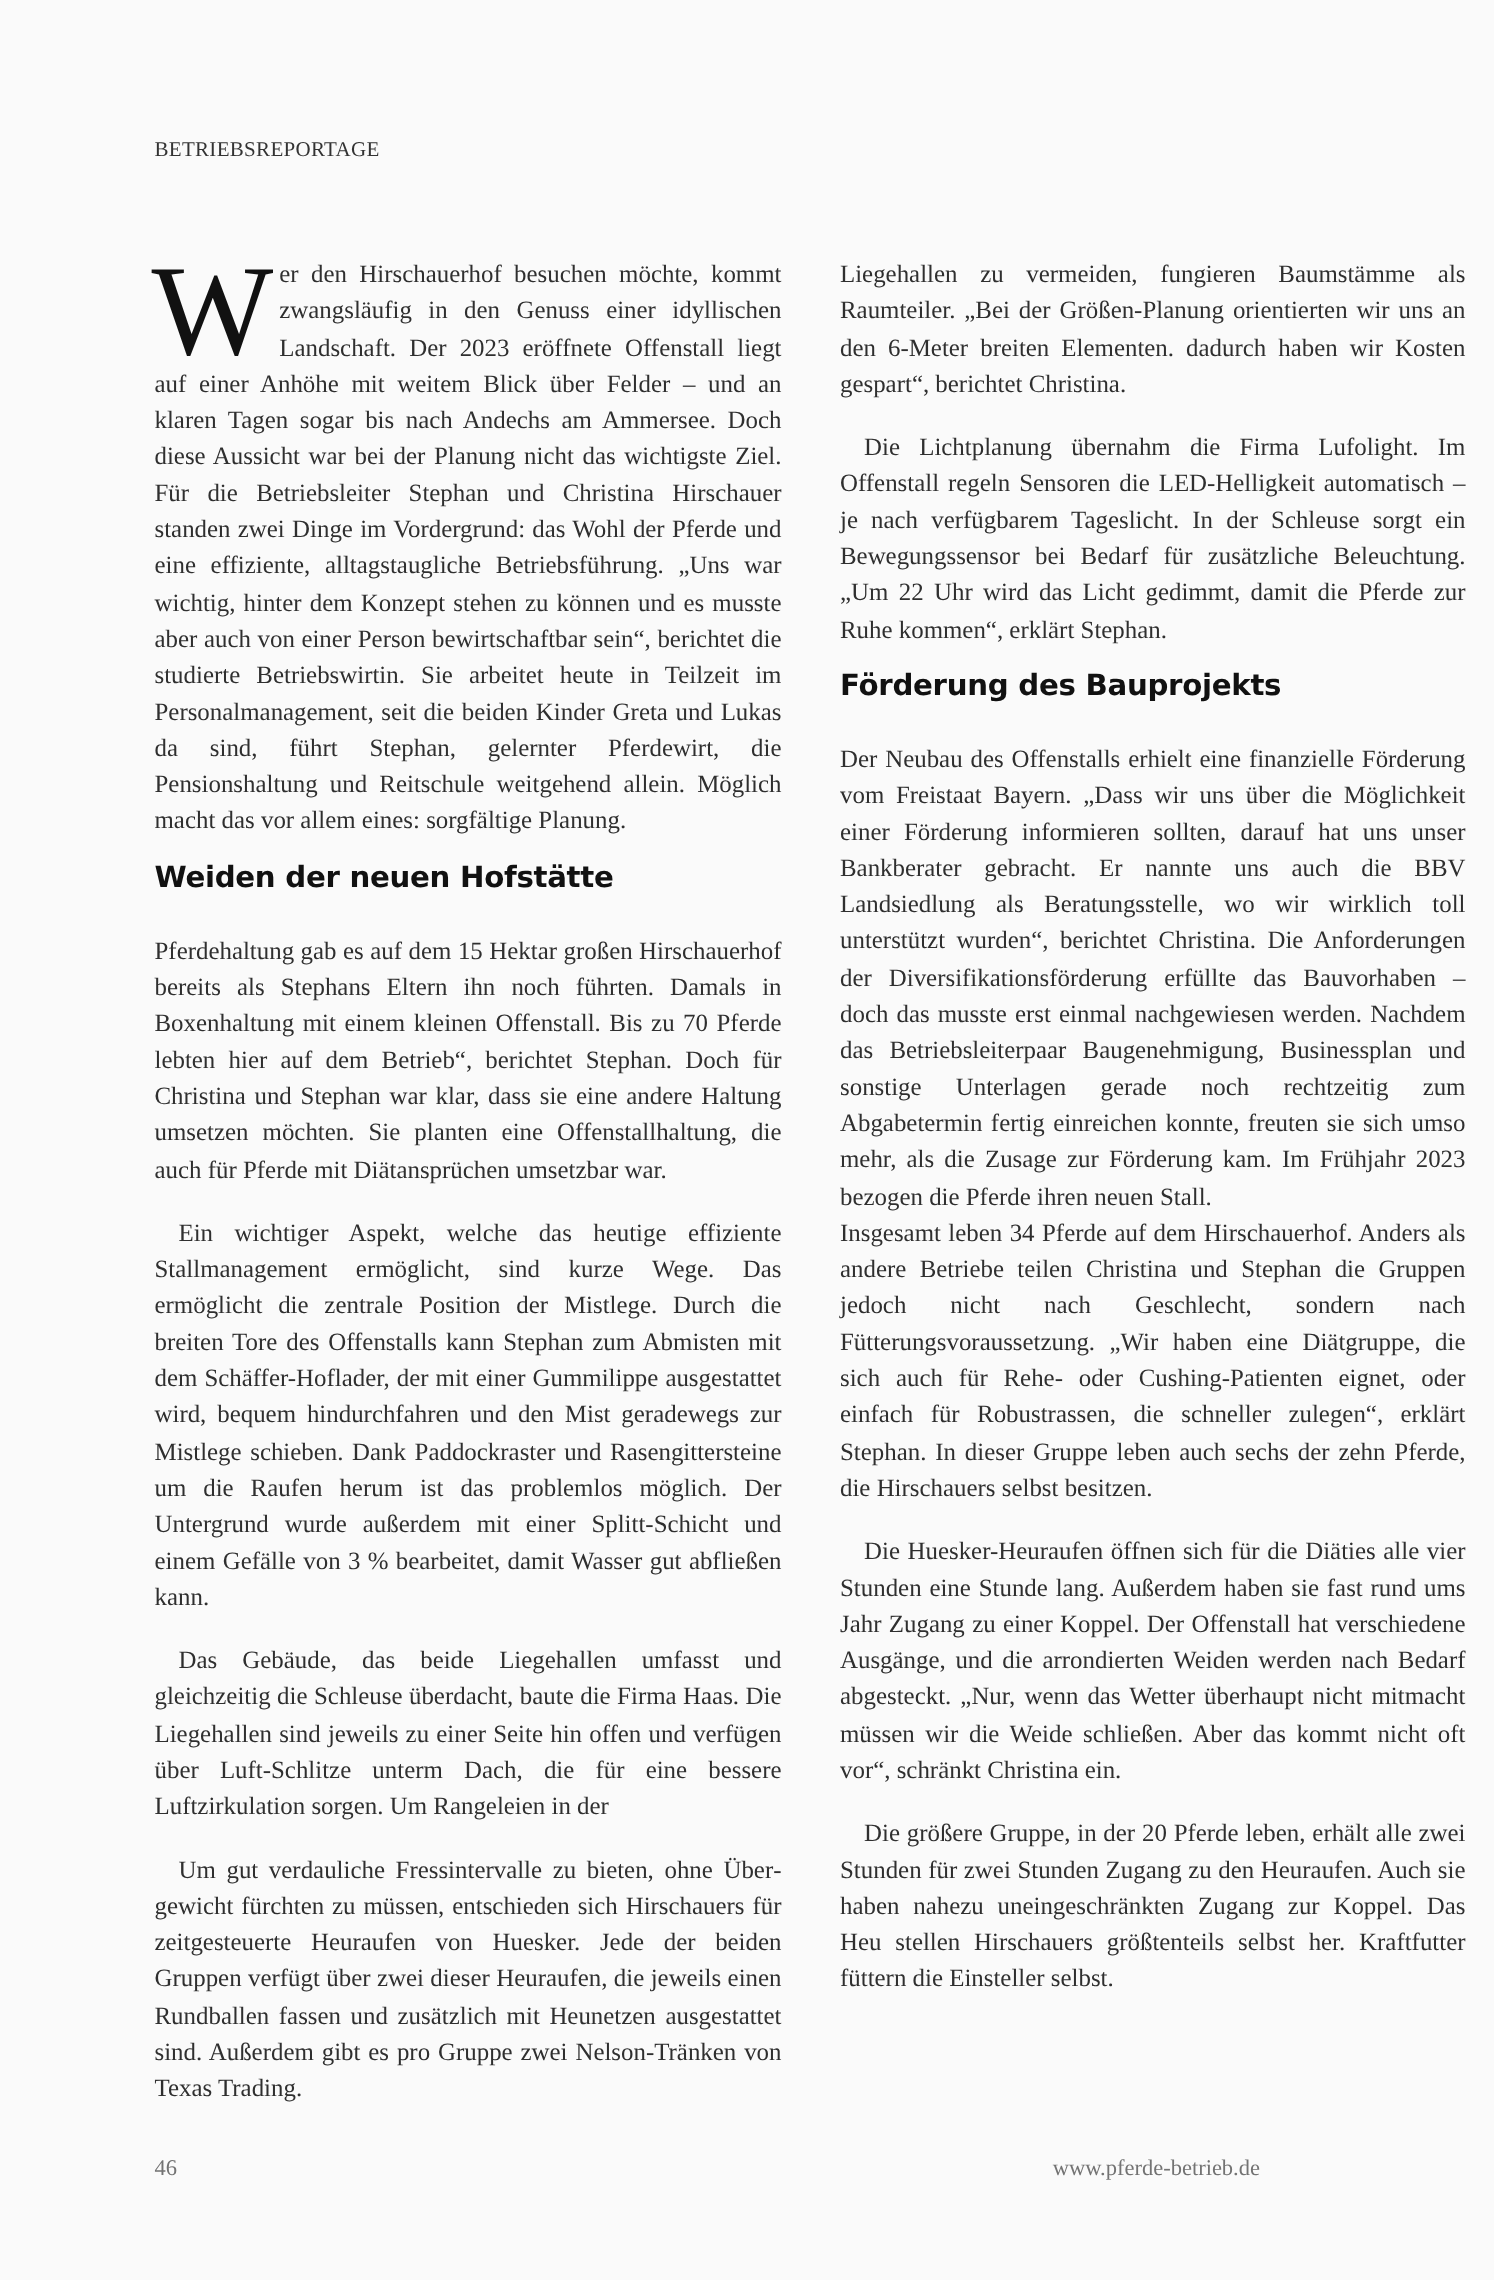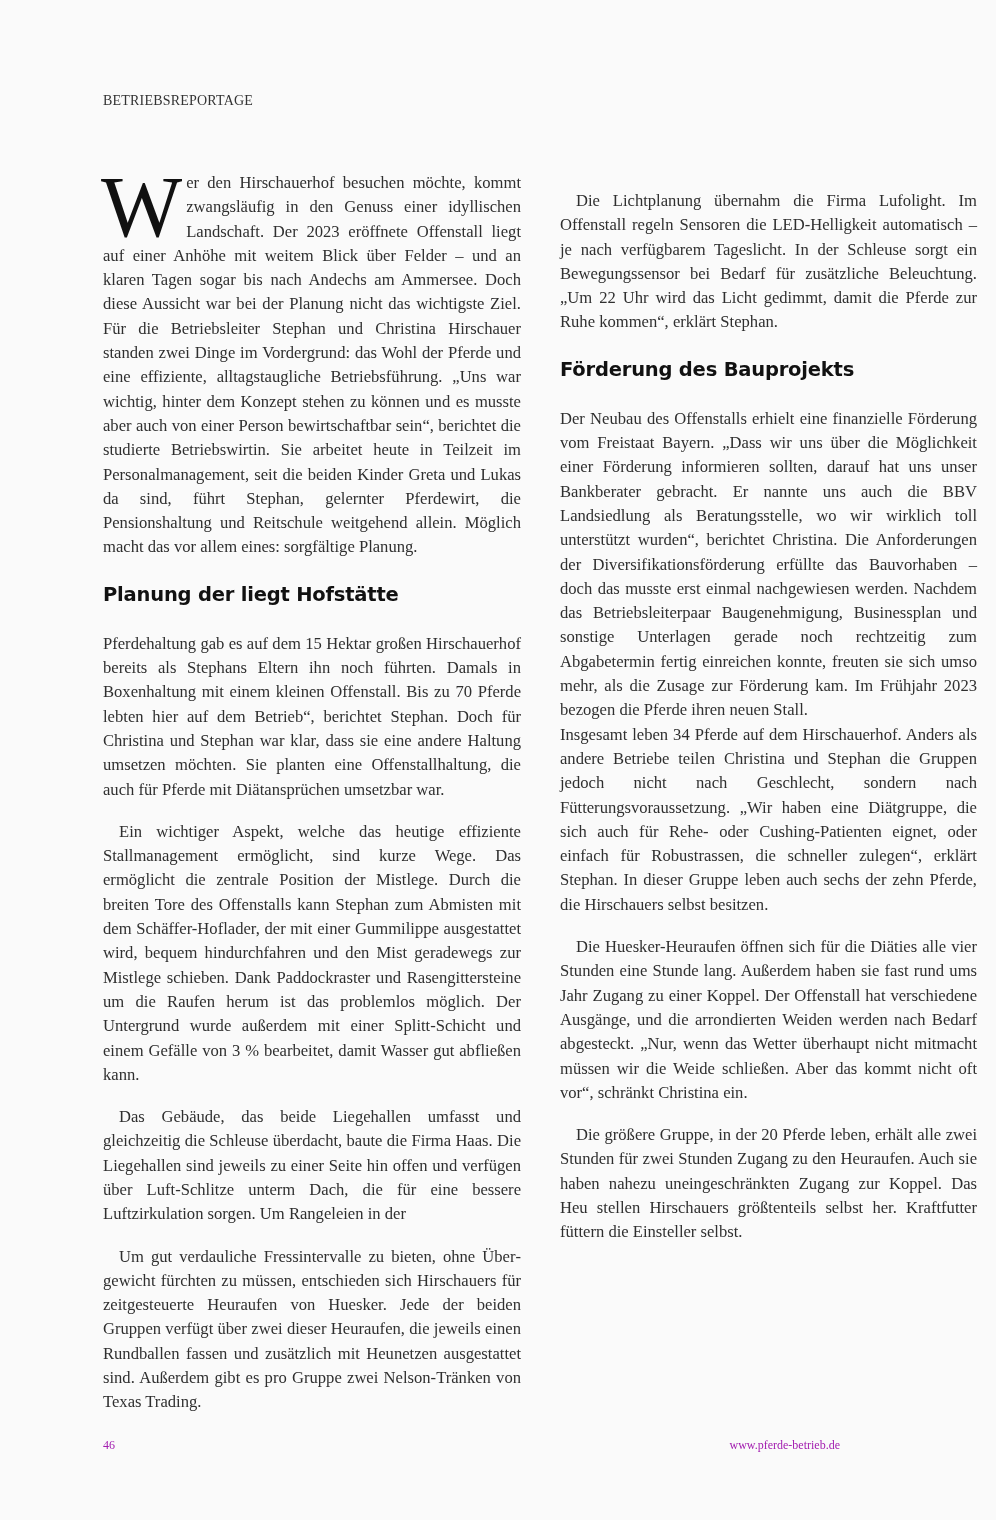--- a/index.html
+++ b/index.html
@@ -56,52 +56,53 @@
 
   h2 {
     font-family: "DejaVu Sans", "Liberation Sans", sans-serif;
     font-weight: bold;
     font-size: 19.5px;
     line-height: 24px;
     color: #111;
     margin: 0;
     letter-spacing: -0.2px;
   }
-  .h-gap-top { margin-top: 23px; }
+  .h-gap-top { margin-top: 13px; }
   .h-gap-bottom { margin-bottom: 25px; }
 
   .folio {
     position: absolute;
     top: 1438px;
     font-family: "Liberation Serif", serif;
-    font-size: 12px;
-    color: #a21caf;
+    font-size: 15px;
+    color: #737373;
   }
   .folio-left { left: 103px; }
   .folio-right { right: 19px; text-align: right; }
 </style>
 </head>
 <body>
 
 <div class="page">
 
   <div class="running-head">BETRIEBSREPORTAGE</div>
 
   <div class="col col-left">
     <p class="dropcap-para"><span class="dropcap">W</span><span>er den Hirschauerhof besuchen möchte, kommt zwangsläufig in den Genuss einer idyllischen Landschaft. Der 2023 eröffnete Offenstall liegt auf einer Anhöhe mit weitem Blick über Felder – und an klaren Tagen sogar bis nach Andechs am Ammersee. Doch diese Aussicht war bei der Planung nicht das wichtigste Ziel. Für die Betriebsleiter Stephan und Christina Hirschauer standen zwei Dinge im Vordergrund: das Wohl der Pferde und eine effiziente, alltagstaugliche Betriebsführung. „Uns war wichtig, hinter dem Konzept stehen zu können und es musste aber auch von einer Person bewirtschaftbar sein“, berichtet die studierte Betriebswirtin. Sie arbeitet heute in Teilzeit im Personalmanagement, seit die beiden Kinder Greta und Lukas da sind, führt Stephan, gelernter Pferdewirt, die Pensionshaltung und Reitschule weitgehend allein. Möglich macht das vor allem eines: sorgfältige Planung.</span></p>
 
-    <h2 class="h-gap-top h-gap-bottom">Planung der liegt Hofstätte</h2>
+    <h2 class="h-gap-top h-gap-bottom">Weiden der neuen Hofstätte</h2>
 
     <p>Pferdehaltung gab es auf dem 15 Hektar großen Hirschauerhof bereits als Stephans Eltern ihn noch führten. Damals in Boxenhaltung mit einem kleinen Offenstall. Bis zu 70 Pferde lebten hier auf dem Betrieb“, berichtet Stephan. Doch für Christina und Stephan war klar, dass sie eine andere Haltung umsetzen möchten. Sie planten eine Offenstallhaltung, die auch für Pferde mit Diätansprüchen umsetzbar war.</p>
     <p class="indent">Ein wichtiger Aspekt, welche das heutige effiziente Stallmanagement ermöglicht, sind kurze Wege. Das ermöglicht die zentrale Position der Mistlege. Durch die breiten Tore des Offenstalls kann Stephan zum Abmisten mit dem Schäffer-Hoflader, der mit einer Gummilippe ausgestattet wird, bequem hindurchfahren und den Mist geradewegs zur Mistlege schieben. Dank Paddockraster und Rasengittersteine um die Raufen herum ist das problemlos möglich. Der Untergrund wurde außerdem mit einer Splitt-Schicht und einem Gefälle von 3 % bearbeitet, damit Wasser gut abfließen kann.</p>
     <p class="indent">Das Gebäude, das beide Liegehallen umfasst und gleichzeitig die Schleuse überdacht, baute die Firma Haas. Die Liegehallen sind jeweils zu einer Seite hin offen und verfügen über Luft-Schlitze unterm Dach, die für eine bessere Luftzirkulation sorgen. Um Rangeleien in der</p>
     <p class="indent">Um gut verdauliche Fressintervalle zu bieten, ohne Über­gewicht fürchten zu müssen, entschieden sich Hirschauers für zeitgesteuerte Heuraufen von Huesker. Jede der beiden Gruppen verfügt über zwei dieser Heuraufen, die jeweils einen Rundballen fassen und zusätzlich mit Heunetzen ausgestattet sind. Außerdem gibt es pro Gruppe zwei Nelson-Tränken von Texas Trading.</p>
   </div>
 
   <div class="col col-right">
+    <p>Liegehallen zu vermeiden, fungieren Baumstämme als Raumteiler. „Bei der Größen-Planung orientierten wir uns an den 6-Meter breiten Elementen. dadurch haben wir Kosten gespart“, berichtet Christina.</p>
     <p class="indent">Die Lichtplanung übernahm die Firma Lufolight. Im Offenstall regeln Sensoren die LED-Helligkeit automatisch – je nach verfügbarem Tageslicht. In der Schleuse sorgt ein Bewegungssensor bei Bedarf für zusätzliche Beleuchtung. „Um 22 Uhr wird das Licht gedimmt, damit die Pferde zur Ruhe kommen“, erklärt Stephan.</p>
 
     <h2 class="h-gap-top h-gap-bottom">Förderung des Bauprojekts</h2>
 
     <p>Der Neubau des Offenstalls erhielt eine finanzielle Förderung vom Freistaat Bayern. „Dass wir uns über die Möglichkeit einer Förderung informieren sollten, darauf hat uns unser Bankberater gebracht. Er nannte uns auch die BBV Landsiedlung als Beratungsstelle, wo wir wirklich toll unterstützt wurden“, berichtet Christina. Die Anforderungen der Diversifikationsförderung erfüllte das Bauvorhaben – doch das musste erst einmal nach­gewiesen werden. Nachdem das Betriebsleiterpaar Baugenehmigung, Businessplan und sonstige Unterlagen gerade noch rechtzeitig zum Abgabetermin fertig ein­reichen konnte, freuten sie sich umso mehr, als die Zusage zur Förderung kam. Im Frühjahr 2023 bezogen die Pferde ihren neuen Stall.</p>
 
 
     <p>Insgesamt leben 34 Pferde auf dem Hirschauerhof. Anders als andere Betriebe teilen Christina und Stephan die Gruppen jedoch nicht nach Geschlecht, sondern nach Fütterungsvoraussetzung. „Wir haben eine Diätgruppe, die sich auch für Rehe- oder Cushing-Patienten eignet, oder einfach für Robustrassen, die schneller zulegen“, erklärt Stephan. In dieser Gruppe leben auch sechs der zehn Pferde, die Hirschauers selbst besitzen.</p>
     <p class="indent">Die Huesker-Heuraufen öffnen sich für die Diäties alle vier Stunden eine Stunde lang. Außerdem haben sie fast rund ums Jahr Zugang zu einer Koppel. Der Offenstall hat verschiedene Ausgänge, und die arrondierten Weiden werden nach Bedarf abgesteckt. „Nur, wenn das Wetter überhaupt nicht mitmacht müssen wir die Weide schließen. Aber das kommt nicht oft vor“, schränkt Christina ein.</p>
     <p class="indent">Die größere Gruppe, in der 20 Pferde leben, erhält alle zwei Stunden für zwei Stunden Zugang zu den Heuraufen. Auch sie haben nahezu uneingeschränkten Zugang zur Koppel. Das Heu stellen Hirschauers größtenteils selbst her. Kraftfutter füttern die Einsteller selbst.</p>

